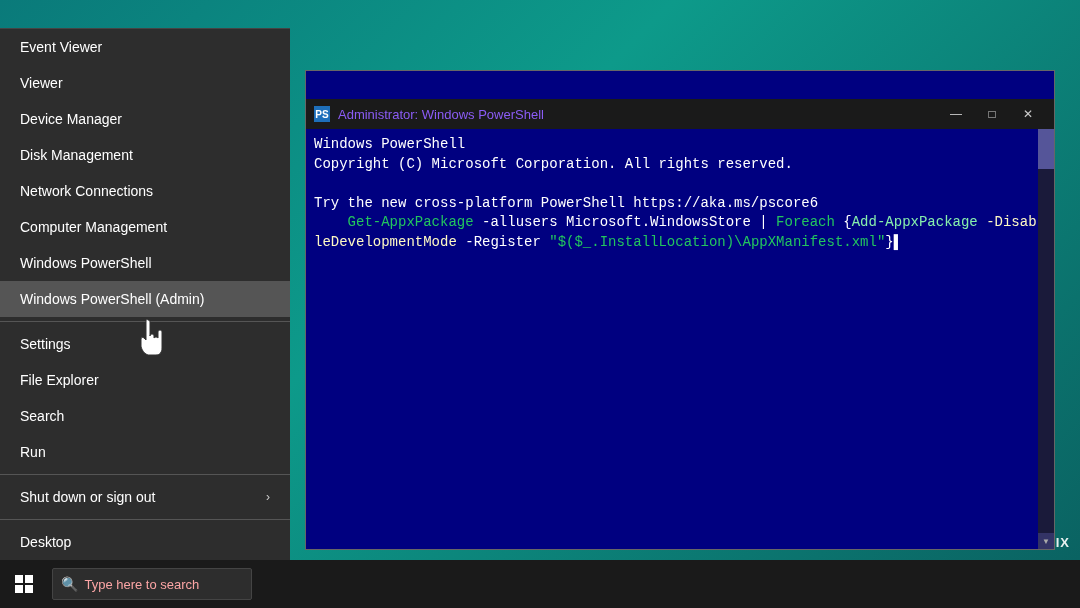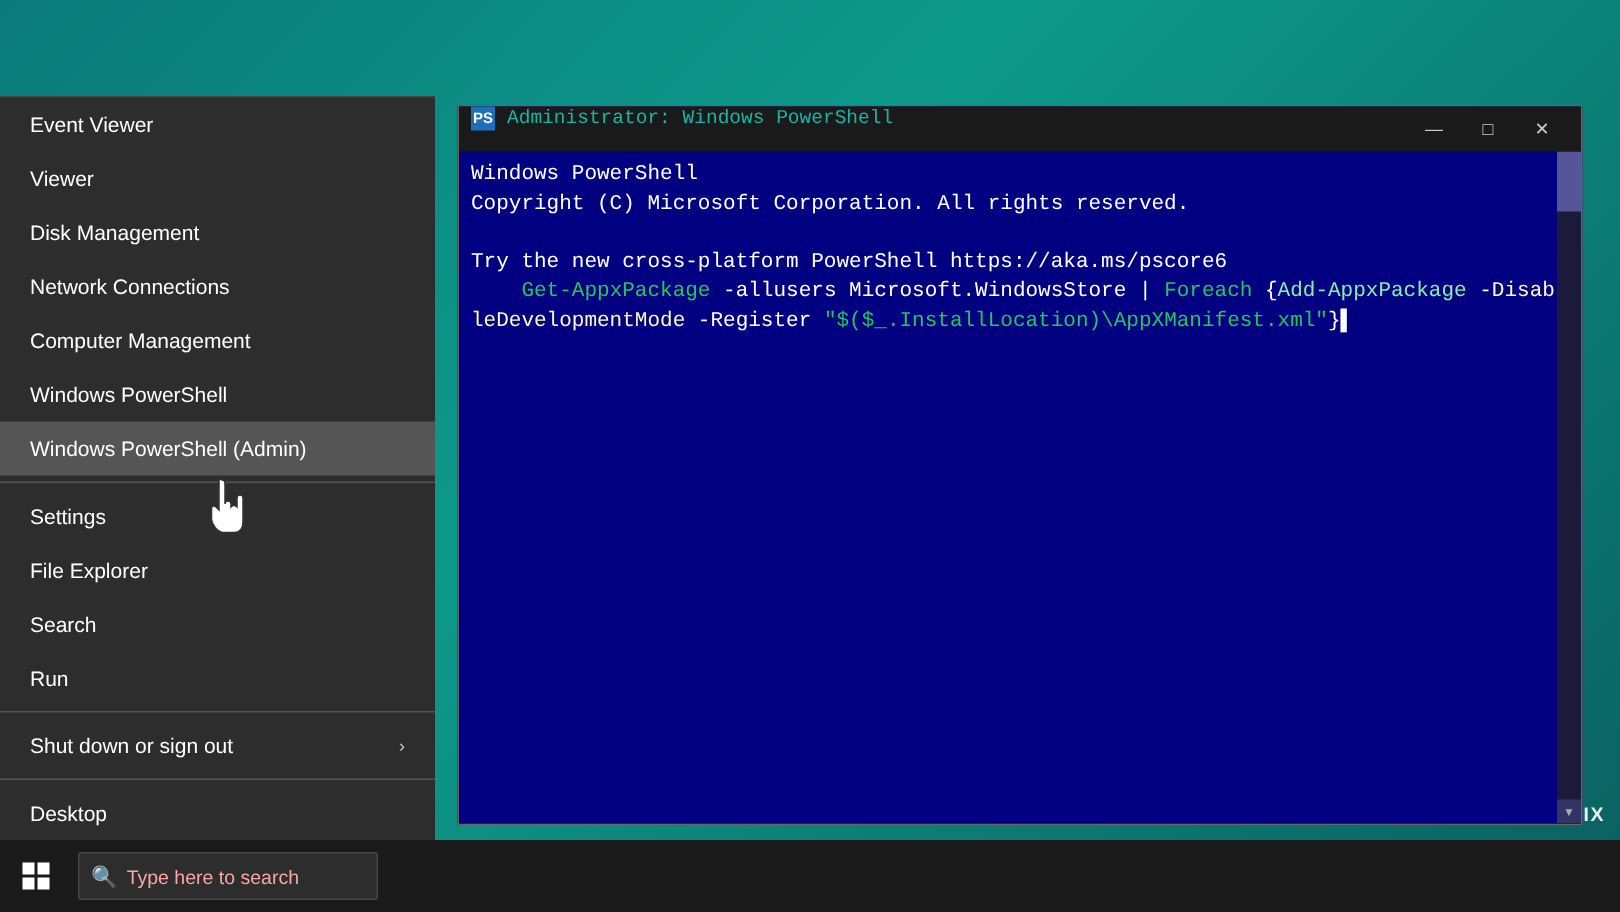--- a/index.html
+++ b/index.html
@@ -152,47 +152,47 @@
       border: 1px solid #666;
       z-index: 50;
       display: flex;
       flex-direction: column;
     }
 
     .ps-titlebar {
       height: 30px;
       background: #1a1a1a;
       display: flex;
-      align-items: flex-start;
+      align-items: center;
       padding: 0 8px;
       flex-shrink: 0;
+      margin-top: 28px;
     }
 
     .ps-titlebar-icon {
       width: 16px;
       height: 16px;
       margin-right: 8px;
       background: #1e6fba;
       display: flex;
       align-items: center;
       justify-content: center;
       flex-shrink: 0;
     }
 
     .ps-titlebar-icon span {
       color: white;
       font-size: 10px;
       font-weight: bold;
     }
 
     .ps-title {
-      color: #14b8a6;
+      color: #8b5cf6;
       font-size: 13px;
       flex: 1;
-      font-family: Liberation Mono, monospace;
     }
 
     .ps-controls {
       display: flex;
       gap: 0;
     }
 
     .ps-control-btn {
       width: 36px;
       height: 30px;
@@ -295,20 +295,23 @@
 
   <div class="context-menu">
 
     <div class="menu-item">
       <span>Event Viewer</span>
     </div>
     <div class="menu-item">
       <span>Viewer</span>
     </div>
     <div class="menu-item">
+      <span>Device Manager</span>
+    </div>
+    <div class="menu-item">
       <span>Disk Management</span>
     </div>
     <div class="menu-item">
       <span>Network Connections</span>
     </div>
     <div class="menu-item">
       <span>Computer Management</span>
     </div>
     <div class="menu-item">
       <span>Windows PowerShell</span>

